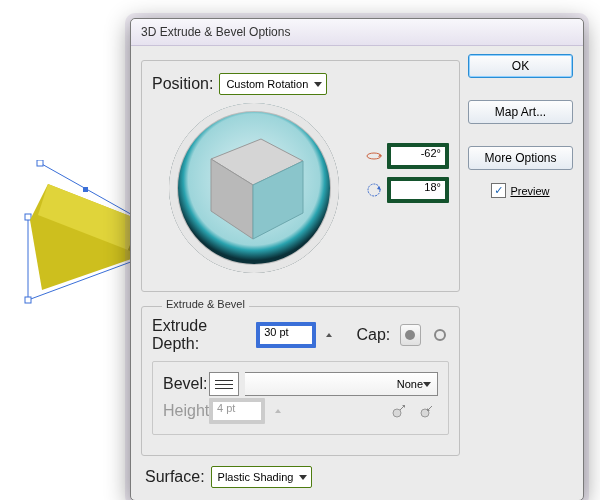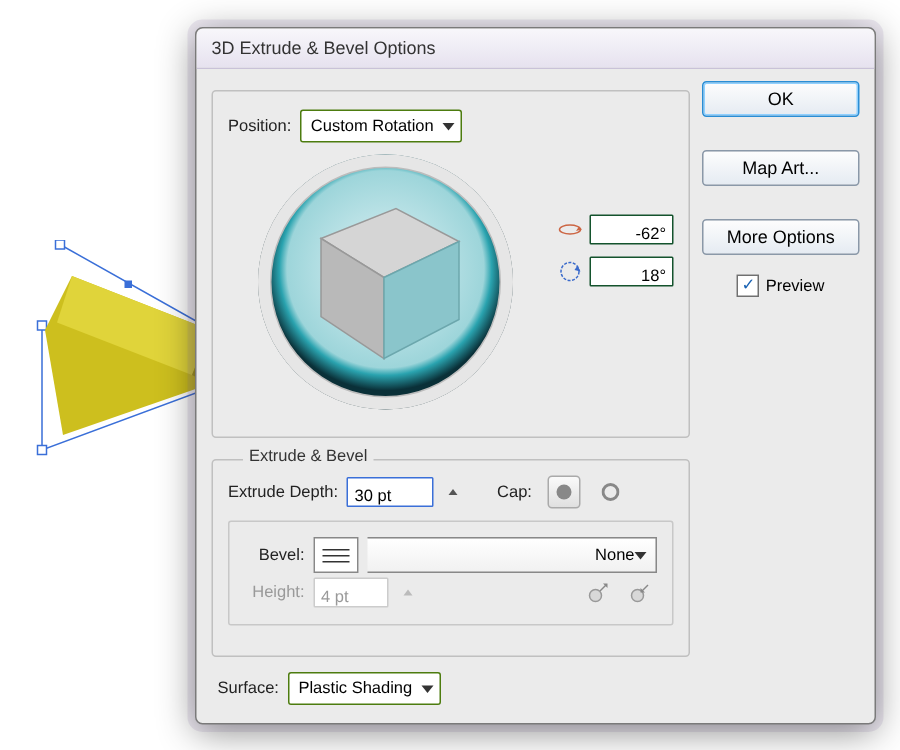--- a/index.html
+++ b/index.html
@@ -6,24 +6,24 @@
 .canvas-bg{position:absolute;left:0;top:0;width:600px;height:500px;background:#fff}
 .yellow-shape{position:absolute;left:20px;top:160px;pointer-events:none}
 .dialog{position:absolute;left:130px;top:18px;width:452px;background:#ebebeb;border:1px solid #7a7a7a;border-radius:5px;box-shadow:0 5px 25px rgba(0,0,0,0.45),0 0 0 5px rgba(150,120,180,0.15)}
 .titlebar{height:26px;background:linear-gradient(#f8f7fb,#e6e2ef);border-bottom:1px solid #c9c2d8;border-radius:5px 5px 0 0;display:flex;align-items:center;padding:0 10px;font-size:12px;color:#333}
 .dialog-body{display:flex;padding:8px 10px 12px 10px;gap:8px}
 .left-col{flex:1;display:flex;flex-direction:column;gap:8px}
 .right-col{width:105px;display:flex;flex-direction:column;gap:7px;align-items:stretch}
 .groupbox{border:1px solid #c0c0c0;border-radius:3px;position:relative;padding:10px 10px 10px 10px;margin-top:6px}
 .groupbox-legend{position:absolute;top:-9px;left:20px;background:#ebebeb;padding:0 4px;font-size:11px;color:#333}
 .row{display:flex;align-items:center;gap:6px}
-.label{font-size:11px;color:#222}
+.label{font-size:16px;color:#222}
 .dd{height:20px;background:#fff;border:1px solid #4d7c0f;border-radius:2px;display:inline-flex;align-items:center;padding:0 4px 0 6px;gap:6px;cursor:default}
 .dd-caret{width:0;height:0;border-left:4px solid transparent;border-right:4px solid transparent;border-top:5px solid #333}
-.input{height:18px;width:46px;background:#fff;border:1px solid #14532d;border-radius:1px;padding:0 4px;display:inline-flex;align-items:flex-end;justify-content:flex-end;font-size:11px}
+.input{height:18px;width:46px;background:#fff;border:4px solid #14532d;border-radius:1px;padding:0 4px;display:inline-flex;align-items:flex-start;justify-content:flex-end;font-size:11px}
 .spin-btn{width:14px;height:20px;display:inline-flex;align-items:center;justify-content:center}
 .spin-caret{width:0;height:0;border-left:3px solid transparent;border-right:3px solid transparent;border-bottom:4px solid #555}
 .preview3d{width:170px;height:170px;border-radius:50%;background:radial-gradient(circle at 50% 45%, #dff2f5 0%, #9dd5da 52%, #2aa3af 56%, #0a3038 64%, #0a3038 100%);margin:4px auto 8px auto;position:relative;box-shadow:inset 0 0 0 8px #e6e6e6, inset 0 0 0 9px #bcbcbc}
 .cube-placeholder{position:absolute;left:34px;top:28px}
 .rot-rows{display:flex;flex-direction:column;gap:8px;align-items:flex-start}
 .icon-slot{width:18px;height:18px;display:inline-flex;align-items:center;justify-content:center}
 .main-area{display:flex;align-items:flex-start;gap:10px}
 .btn{height:22px;border:1px solid #8a98a8;border-radius:3px;background:linear-gradient(#fdfdfd,#e5ebf2);font-size:12px;display:flex;align-items:center;justify-content:center;cursor:default}
 .btn.primary{border:1px solid #2a8dd4;box-shadow:inset 0 0 0 1px #8fd0ff}
 .chk{display:flex;align-items:center;gap:4px;margin-top:6px;justify-content:center}
@@ -181,17 +181,17 @@
       <div style="height:8px"></div>
       <div class="btn">
           <span style="text-decoration:underline;text-decoration-color:transparent">Map Art...</span>
         </div>
       <div style="height:8px"></div>
       <div class="btn">
           <span style="">More Options</span>
         </div>
       <div class="chk">
         <span class="chk-box">✓</span>
-        <span style="">Preview</span>
+        <span style="text-decoration:underline">Preview</span>
       </div>
     </div>
   </div>
 </div>
 
 </body></html>

